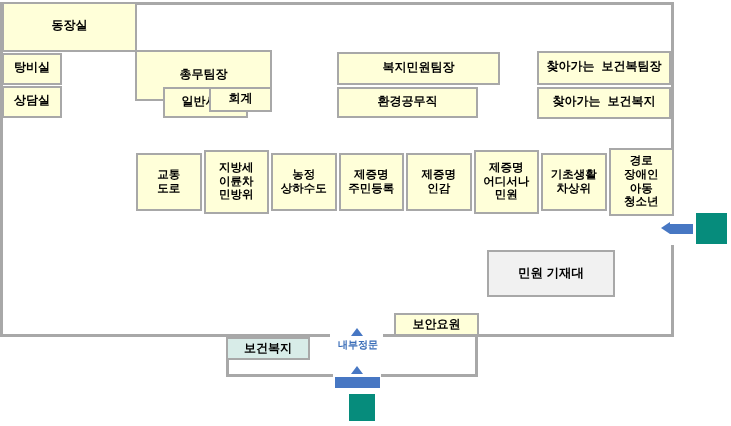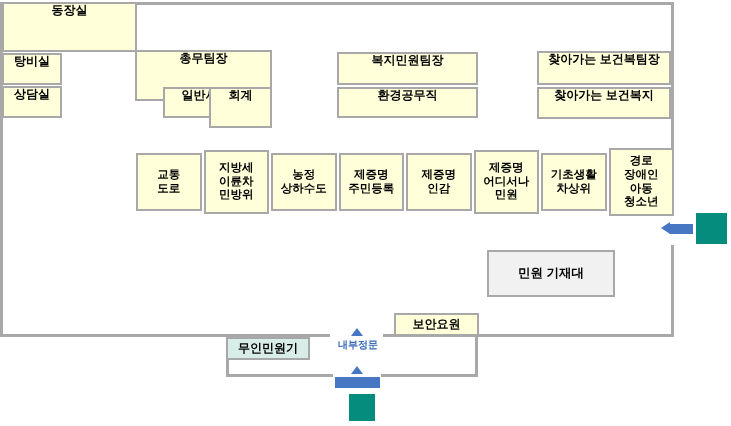--- a/index.html
+++ b/index.html
@@ -4,22 +4,22 @@
 <style>
   html,body { margin:0; padding:0; background:#fff; }
   body { font-family:"Liberation Sans","DejaVu Sans",sans-serif; }
   .plan { position:relative; width:731px; height:426px; background:#ffffff; overflow:hidden; }
   .plan * { box-sizing:border-box; }
 
   .wall { position:absolute; background:#a8a8a8; }
 
   .room {
     position:absolute; background:#ffffd9; border:2px solid #a8a8a8;
-    display:flex; justify-content:center;
-    font-size:12px; font-weight:bold; color:#000; text-align:center; line-height:1.15;
+    display:flex; align-items:center; justify-content:center;
+    font-size:12px; font-weight:bold; color:#000; text-align:center; line-height:1.15;font-family:Liberation Mono, monospace;
   }
 
   .desk-row {
     position:absolute; left:136px; top:146px; width:538px; height:71px;
     display:flex; gap:2px; align-items:center;
   }
   .desk {
     flex:1; background:#ffffd9; border:2px solid #a8a8a8;
     display:flex; align-items:center; justify-content:center;
     font-size:11.5px; font-weight:bold; color:#000; text-align:center;
@@ -86,24 +86,24 @@
   </div>
   <div class="room" style="left:2px;top:86px;width:60px;height:32px;">
     <span>상담실</span>
   </div>
   <div class="room" style="left:135px;top:50px;width:137px;height:51px;">
     <span>총무팀장</span>
   </div>
   <div class="room" style="left:135px;top:87px;width:85px;height:31px;margin-left:28px;">
     <span>일반서무</span>
   </div>
-  <div class="room" style="left:209px;top:87px;width:63px;height:41px;">
+  <div class="room" style="left:209px;top:87px;width:63px;height:25px;">
     <span>회계</span>
   </div>
-  <div class="room" style="left:337px;top:52px;width:141px;height:33px;">
+  <div class="room" style="left:337px;top:52px;width:163px;height:33px;">
     <span>복지민원팀장</span>
   </div>
   <div class="room" style="left:337px;top:87px;width:141px;height:31px;">
     <span>환경공무직</span>
   </div>
   <div class="room" style="left:537px;top:51px;width:134px;height:34px;">
     <span>찾아가는 보건복팀장</span>
   </div>
   <div class="room" style="left:537px;top:87px;width:134px;height:32px;">
     <span>찾아가는 보건복지</span>
@@ -134,21 +134,21 @@
 
   <div class="stand">
     <span>민원 기재대</span>
   </div>
 
   <div class="guard">
     <span>보안요원</span>
   </div>
 
   <div class="kiosk">
-    <span>무인민원기</span>
+    <span>보건복지</span>
   </div>
 
   <div class="tri-up" style="left:351px;top:328px;"></div>
   <div class="gate-label">내부정문</div>
 
   <div class="tri-left" style="left:661px;top:222px;"></div>
   <div class="blue-bar" style="left:670px;top:224px;width:23px;height:10px;"></div>
   <div class="teal-sq" style="left:696px;top:213px;width:31px;height:31px;"></div>
 
   <div class="tri-up" style="left:351px;top:366px;"></div>

